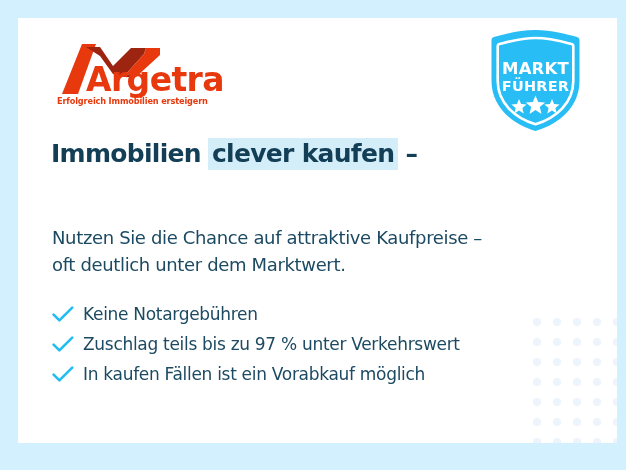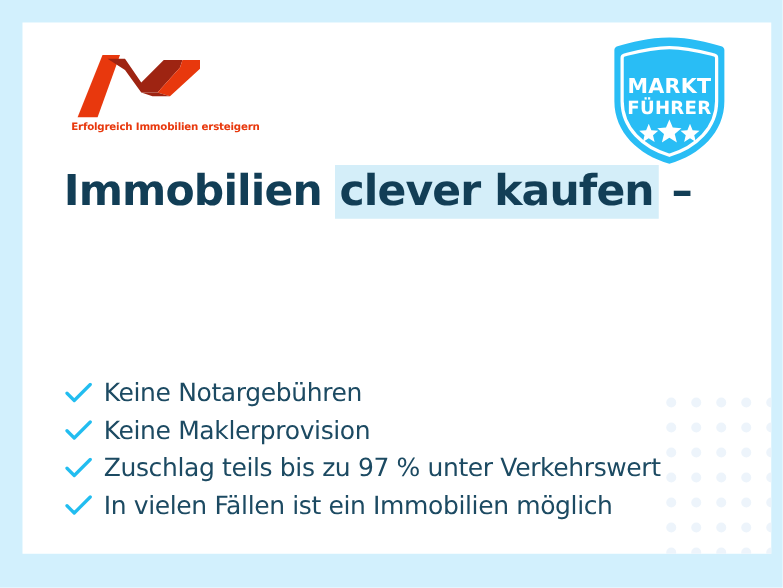--- a/index.html
+++ b/index.html
@@ -103,21 +103,21 @@
   }
 
   
   #headline {
     position: absolute;
     left: 33px;
     top: 117px;
     z-index: 2;
     font-family: "DejaVu Sans", sans-serif;
     font-weight: bold;
-    font-size: 34px;
+    font-size: 25px;
     line-height: 37px;
     letter-spacing: -0.7px;
     color: #123E56;
     white-space: nowrap;
   }
   #headline .hl {
     background: #D4EEF9;
     padding: 1px 4px 2px 4px;
     margin: 0 -1px;
   }
@@ -151,21 +151,21 @@
   .bullet .check {
     width: 24px;
     flex: 0 0 24px;
     display: flex;
     align-items: center;
     justify-content: flex-start;
   }
   .bullet .check svg { display: block; }
   .bullet .label {
     font-family: "DejaVu Sans", sans-serif;
-    font-size: 20px;
+    font-size: 17px;
     letter-spacing: -0.3px;
     color: #1C4A62;
     white-space: nowrap;
     padding-left: 7px;
   }
 </style>
 </head>
 <body>
 
 <div id="banner">
@@ -214,20 +214,21 @@
       <div id="logo-mark-row">
         <svg id="logo-a-svg" width="110" height="50" viewBox="0 0 110 50">
 
           <polygon points="26,0 40,0 22,50 6,50" fill="#E8380D"></polygon>
 
           <polygon points="30,3 44,3 57,22 75,4 90,4 88,10 70,30 57,30 44,12" fill="#9E2412"></polygon>
 
           <polygon points="70,30 88,10 90,4 104,4 104,11 80,33" fill="#E8380D"></polygon>
           <polygon points="57,30 70,30 80,33 66,33" fill="#9E2412"></polygon>
         </svg>
+        <div id="logo-wordmark">Argetra</div>
         <div id="logo-tagline">Erfolgreich Immobilien ersteigern</div>
       </div>
     </div>
 
     <svg id="badge" viewBox="0 0 95 103">
 
       <path d="M47.5 1 C64 1 78 5 89 8 C90.5 8.4 91.5 9.6 91.5 11
                L91.5 52 C91.5 77 72 95 47.5 102
                C23 95 3.5 77 3.5 52 L3.5 11
                C3.5 9.6 4.5 8.4 6 8 C17 5 31 1 47.5 1 Z" fill="#29BDF5"></path>
@@ -244,50 +245,47 @@
         <polygon points="47.5,66.5 50.2,73 57.2,73.5 51.8,78.1 53.5,84.9 47.5,81.1 41.5,84.9 43.2,78.1 37.8,73.5 44.8,73"></polygon>
         <polygon points="64,70 66.1,75.1 71.6,75.5 67.4,79.1 68.7,84.5 64,81.5 59.3,84.5 60.6,79.1 56.4,75.5 61.9,75.1"></polygon>
       </g>
     </svg>
 
     <h1 id="headline">
       <span><span>Immobilien </span><span class="hl">clever kaufen</span><span> –</span></span>
       <br>
     </h1>
 
+    <p id="subheadline">
+      <span>Nutzen Sie die Chance auf attraktive Kaufpreise –</span>
+      <br>
+      <span>oft deutlich unter dem Marktwert.</span>
+    </p>
 
     <ul id="bullets" style="list-style:none;">
       <li class="bullet">
         <span class="check">
           <svg width="22" height="17" viewBox="0 0 22 17">
             <path d="M1.6 8.6 L7.4 14.4 L20.2 1.6" fill="none" stroke="#22BDF0" stroke-width="2.6" stroke-linecap="round" stroke-linejoin="round"></path>
           </svg>
         </span>
         <span class="label">Keine Notargebühren</span>
       </li>
       <li class="bullet">
         <span class="check">
           <svg width="22" height="17" viewBox="0 0 22 17">
             <path d="M1.6 8.6 L7.4 14.4 L20.2 1.6" fill="none" stroke="#22BDF0" stroke-width="2.6" stroke-linecap="round" stroke-linejoin="round"></path>
           </svg>
         </span>
-        <span class="label">Keine Maklerprovision</span>
-      </li>
-      <li class="bullet">
-        <span class="check">
-          <svg width="22" height="17" viewBox="0 0 22 17">
-            <path d="M1.6 8.6 L7.4 14.4 L20.2 1.6" fill="none" stroke="#22BDF0" stroke-width="2.6" stroke-linecap="round" stroke-linejoin="round"></path>
-          </svg>
-        </span>
         <span class="label">Zuschlag teils bis zu 97 % unter Verkehrswert</span>
       </li>
       <li class="bullet">
         <span class="check">
           <svg width="22" height="17" viewBox="0 0 22 17">
             <path d="M1.6 8.6 L7.4 14.4 L20.2 1.6" fill="none" stroke="#22BDF0" stroke-width="2.6" stroke-linecap="round" stroke-linejoin="round"></path>
           </svg>
         </span>
-        <span class="label">In vielen Fällen ist ein Immobilien möglich</span>
+        <span class="label">In kaufen Fällen ist ein Vorabkauf möglich</span>
       </li>
     </ul>
 
   </div>
 </div>
 
 </body></html>

